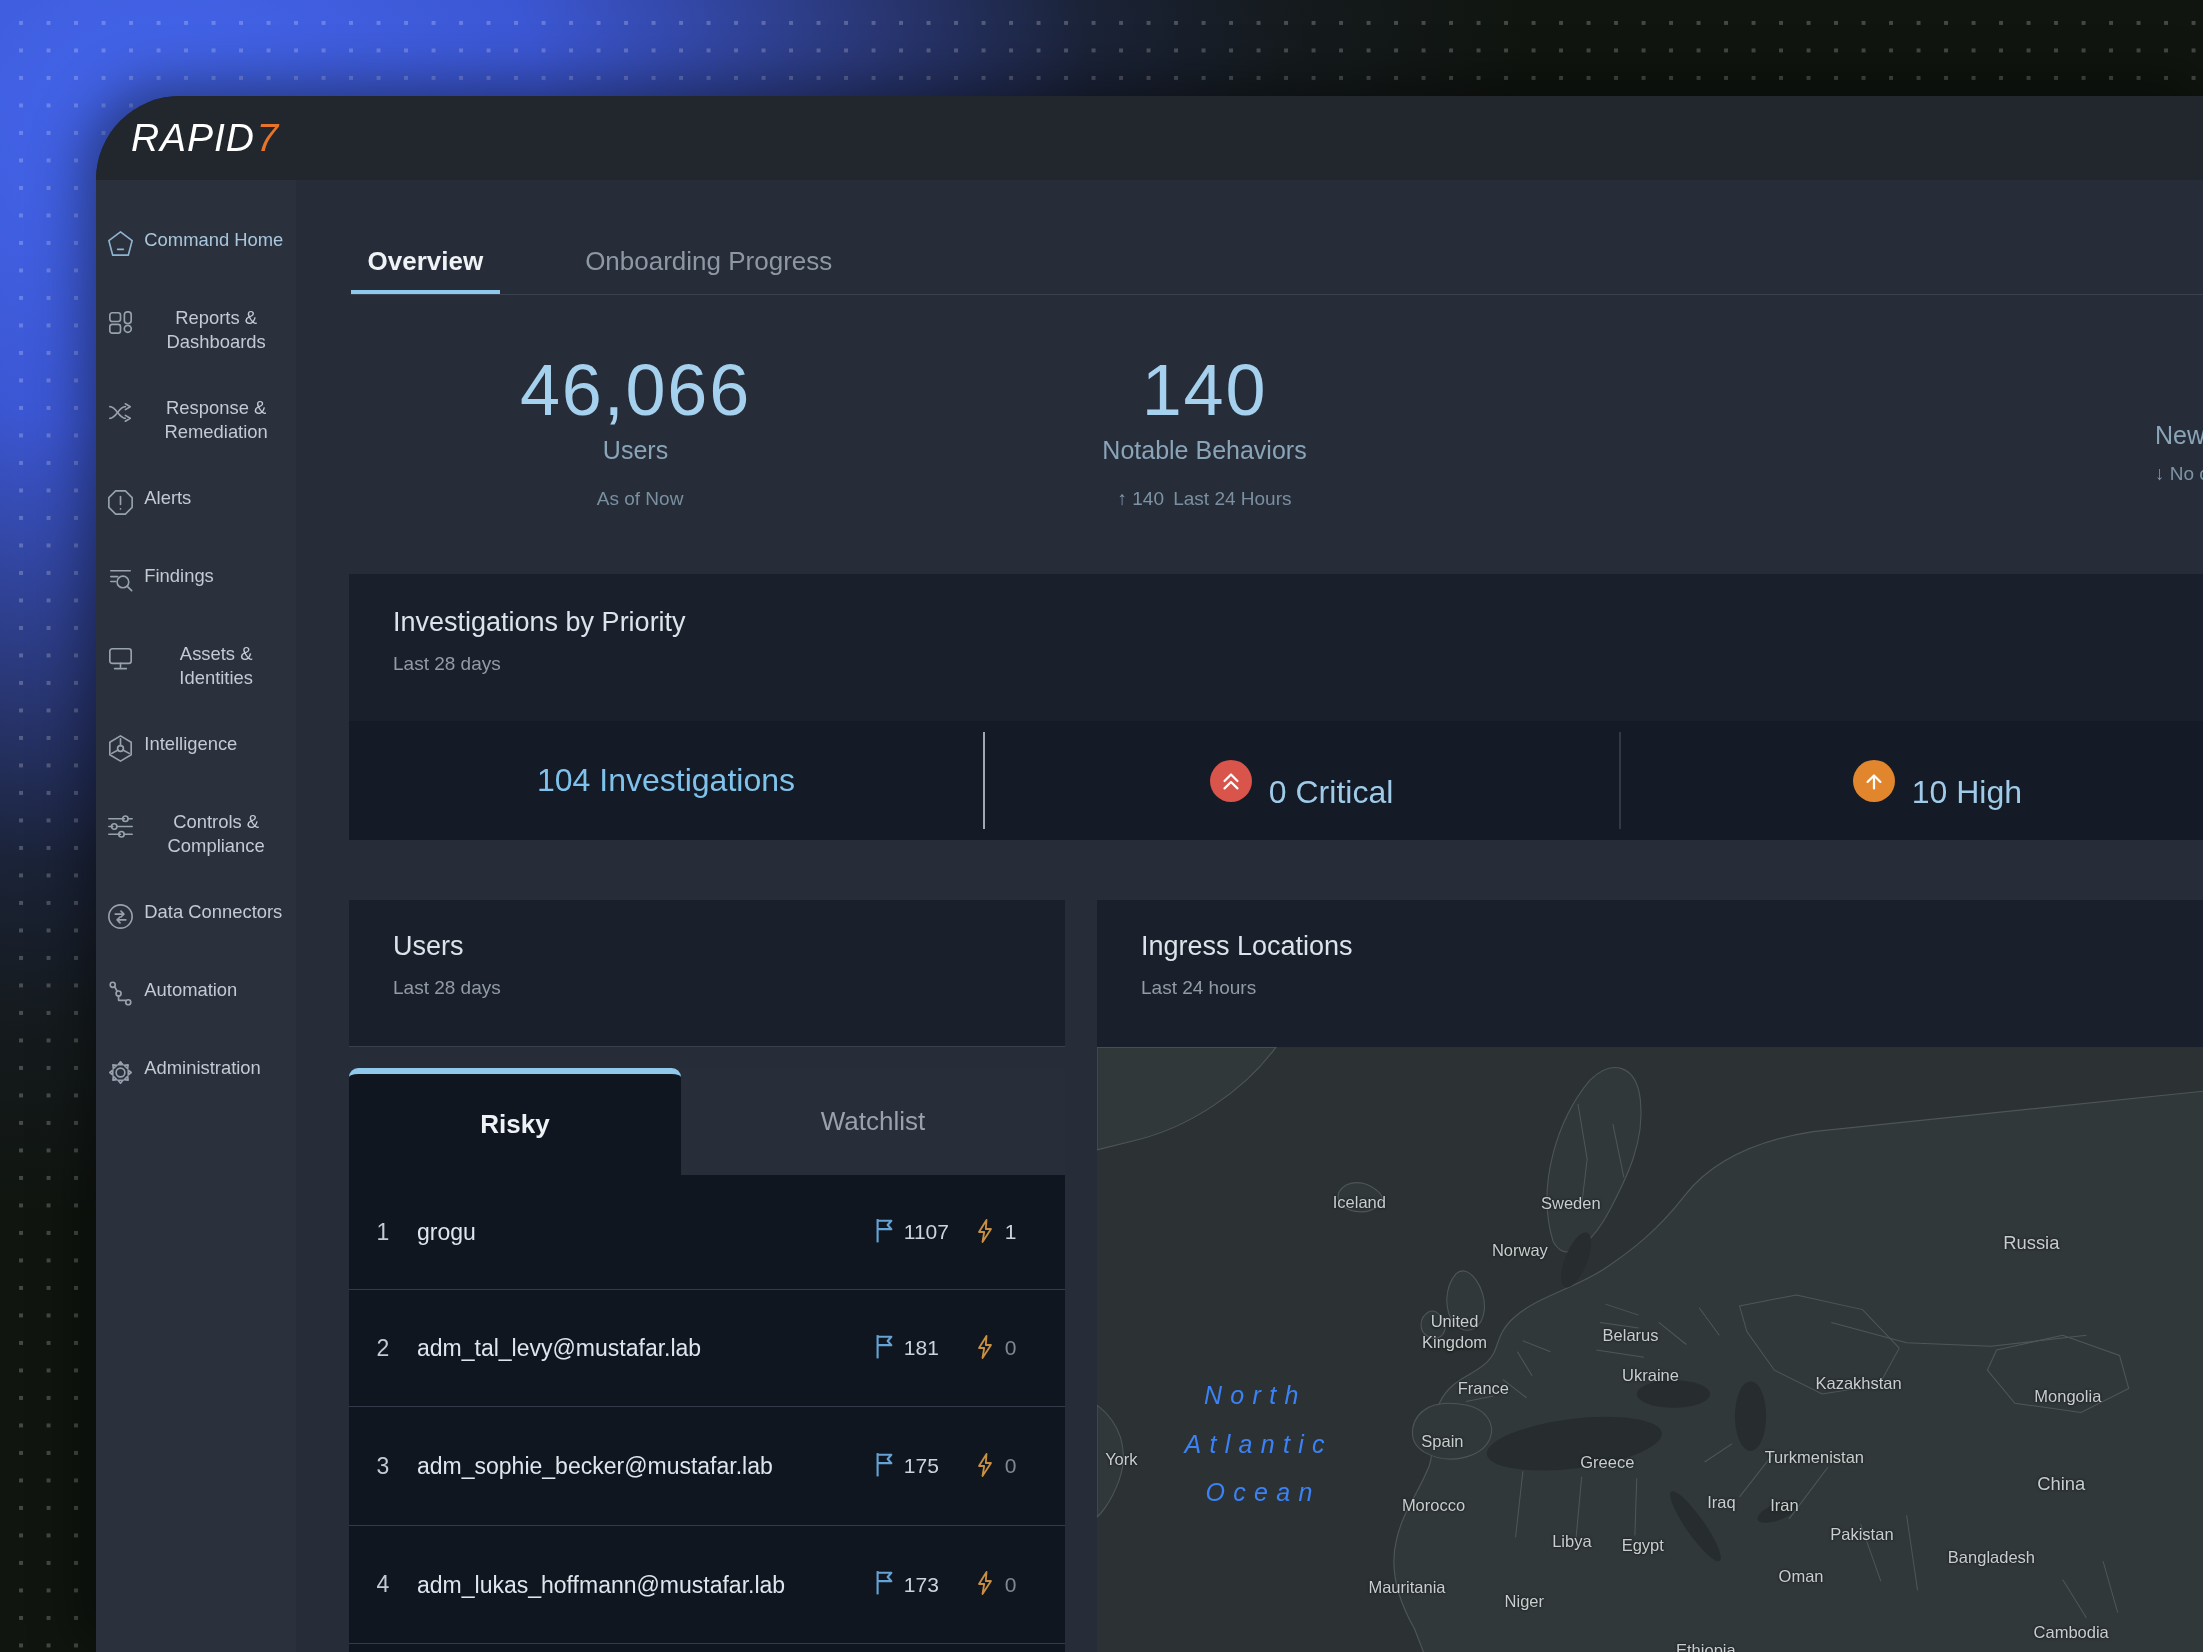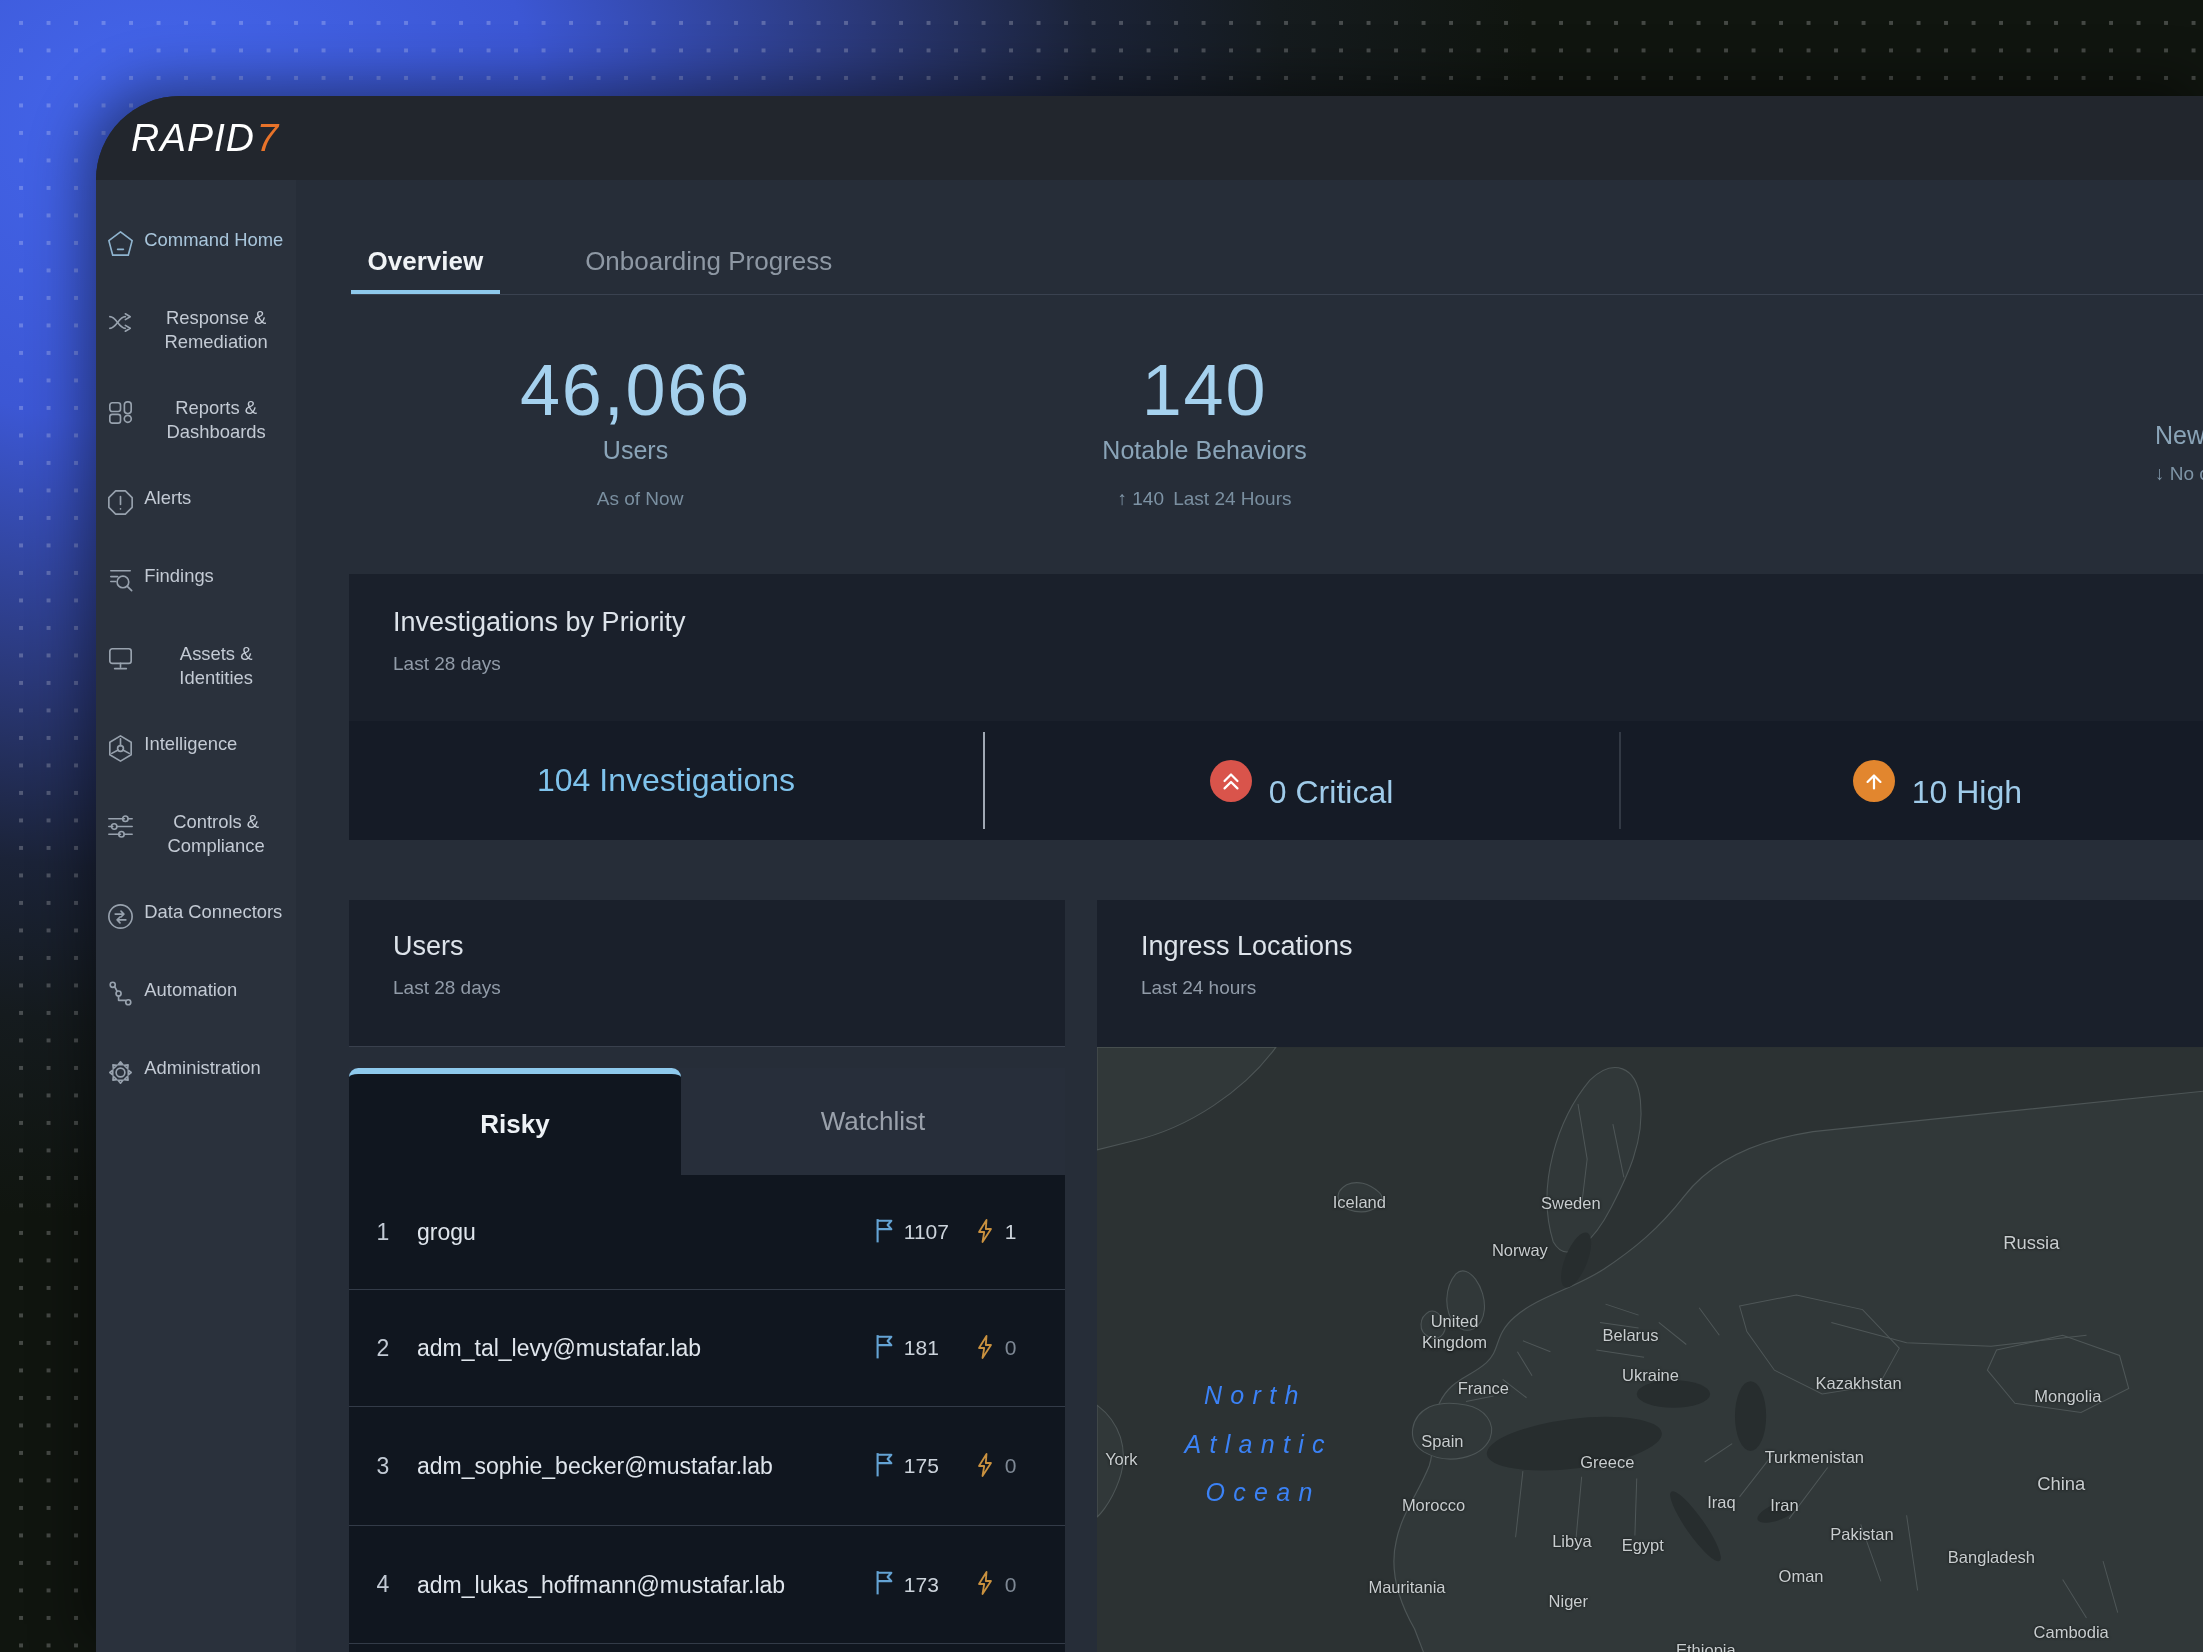--- a/index.html
+++ b/index.html
@@ -106,35 +106,35 @@
     <nav class="sidebar">
       <div class="side-item active">
         <span><svg width="33" height="33" viewBox="0 0 34 34">
               <path d="M17 4 L29 13 L25 28 L9 28 L5 13 Z"></path>
               <path d="M14 22 h6"></path>
             </svg></span>
         <span class="side-label">Command Home</span>
       </div>
       <div class="side-item">
         <span><svg width="33" height="33" viewBox="0 0 34 34">
+              <rect x="6" y="7" width="11" height="9" rx="2.5"></rect>
+              <rect x="21" y="6" width="7" height="12" rx="3"></rect>
+              <rect x="6" y="19" width="11" height="9" rx="2.5"></rect>
+              <circle cx="24.5" cy="23.5" r="3.6"></circle>
+            </svg></span>
+        <span class="side-label">Reports &amp; Dashboards</span>
+      </div>
+      <div class="side-item">
+        <span><svg width="33" height="33" viewBox="0 0 34 34">
               <path d="M6 11 C13 11 15 23 22 23"></path>
               <path d="M6 23 C13 23 15 11 22 11"></path>
               <path d="M22 8 l5 3 -5 3"></path>
               <path d="M22 20 l5 3 -5 3"></path>
             </svg></span>
         <span class="side-label">Response &amp; Remediation</span>
-      </div>
-      <div class="side-item">
-        <span><svg width="33" height="33" viewBox="0 0 34 34">
-              <rect x="6" y="7" width="11" height="9" rx="2.5"></rect>
-              <rect x="21" y="6" width="7" height="12" rx="3"></rect>
-              <rect x="6" y="19" width="11" height="9" rx="2.5"></rect>
-              <circle cx="24.5" cy="23.5" r="3.6"></circle>
-            </svg></span>
-        <span class="side-label">Reports &amp; Dashboards</span>
       </div>
       <div class="side-item">
         <span><svg width="33" height="33" viewBox="0 0 34 34">
               <polygon points="12,5 22,5 29,12 29,22 22,29 12,29 5,22 5,12"></polygon>
               <path d="M17 11 v8"></path>
               <path d="M17 23.5 v0.2"></path>
             </svg></span>
         <span class="side-label">Alerts</span>
       </div>
       <div class="side-item">
@@ -395,21 +395,21 @@
               <span class="map-label ocean" style="left: 15%; top: 73.5%;">Ocean</span>
               <span class="map-label" style="left: 56.4%; top: 75%;">Iraq</span>
               <span class="map-label" style="left: 62.1%; top: 75.5%;">Iran</span>
               <span class="map-label" style="left: 30.4%; top: 75.6%;">Morocco</span>
               <span class="map-label" style="left: 42.9%; top: 81.5%;">Libya</span>
               <span class="map-label" style="left: 49.3%; top: 82.1%;">Egypt</span>
               <span class="map-label" style="left: 69.1%; top: 80.3%;">Pakistan</span>
               <span class="map-label" style="left: 80.8%; top: 84.2%;">Bangladesh</span>
               <span class="map-label" style="left: 63.6%; top: 87.3%;">Oman</span>
               <span class="map-label" style="left: 28%; top: 89.1%;">Mauritania</span>
-              <span class="map-label" style="left: 38.6%; top: 91.5%; margin-left: 44px;">Niger</span>
+              <span class="map-label" style="left: 38.6%; top: 91.5%;">Niger</span>
               <span class="map-label" style="left: 55%; top: 99.5%;">Ethiopia</span>
               <span class="map-label" style="left: 88%; top: 96.5%;">Cambodia</span>
             </div>
         </div>
       </section>
 
     </main>
   </div>
 </div>
 

